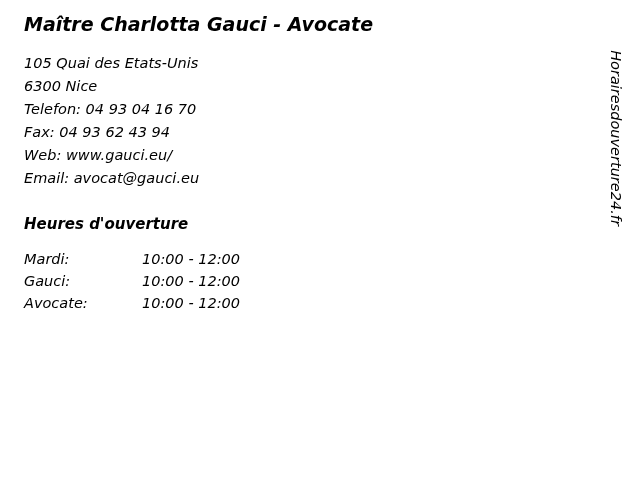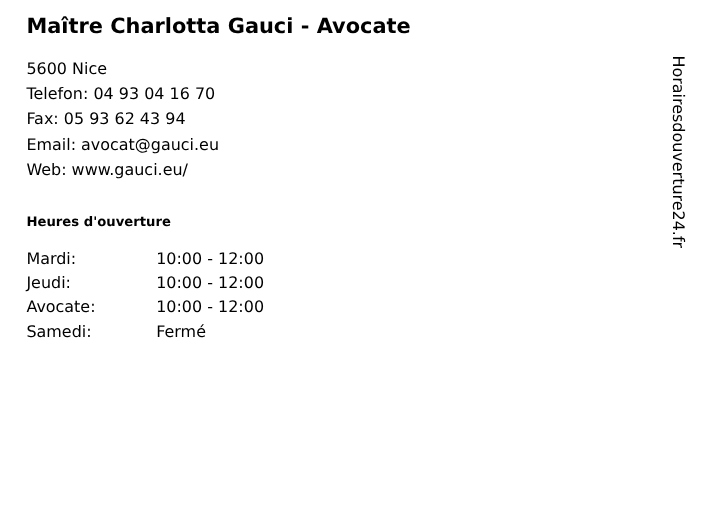--- a/index.html
+++ b/index.html
@@ -14,20 +14,21 @@
     color: #000000;
     overflow: hidden;
     position: relative;
   }
   .page {
     position: absolute;
     top: 0;
     left: 0;
     width: 640px;
     height: 431px;
+    font-style: italic;
   }
   .content {
     position: absolute;
     left: 24px;
     top: 12px;
     width: 560px;
   }
   .title {
     font-size: 19px;
     font-weight: bold;
@@ -35,21 +36,21 @@
     margin: 0 0 16px 0;
     line-height: 24px;
   }
   .addr-line {
     font-size: 14.5px;
     line-height: 23px;
     margin: 0;
     white-space: pre;
   }
   .hours-heading {
-    font-size: 12px;
+    font-size: 15px;
     font-weight: bold;
     margin: 24px 0 14px 0;
     line-height: 20px;
   }
   table.hours {
     border-collapse: collapse;
     font-size: 14.5px;
   }
   table.hours td {
     padding: 0;
@@ -82,45 +83,42 @@
 </style>
 </head>
 <body>
 
 <div class="page">
 
   <div class="content">
 
     <h1 class="title">Maître Charlotta Gauci - Avocate</h1>
 
-    <p class="addr-line">5600 Nice</p>
+    <p class="addr-line">105 Quai des Etats-Unis</p>
+    <p class="addr-line">6300 Nice</p>
     <p class="addr-line">Telefon: 04 93 04 16 70</p>
-    <p class="addr-line">Fax: 05 93 62 43 94</p>
+    <p class="addr-line">Fax: 04 93 62 43 94</p>
+    <p class="addr-line">Web: www.gauci.eu/</p>
     <p class="addr-line">Email: avocat@gauci.eu</p>
-    <p class="addr-line">Web: www.gauci.eu/</p>
 
     <h2 class="hours-heading">Heures d'ouverture</h2>
 
     <table class="hours">
       <tbody>
         <tr>
           <td class="day">Mardi:</td>
           <td class="time">10:00 - 12:00</td>
         </tr>
         <tr>
-          <td class="day">Jeudi:</td>
+          <td class="day">Gauci:</td>
           <td class="time">10:00 - 12:00</td>
         </tr>
         <tr>
           <td class="day">Avocate:</td>
           <td class="time">10:00 - 12:00</td>
-        </tr>
-        <tr>
-          <td class="day">Samedi:</td>
-          <td class="time">Fermé</td>
         </tr>
       </tbody>
     </table>
 
   </div>
 
   <div class="vertical-url">
     <span>Horairesdouverture24.fr</span>
   </div>
 

